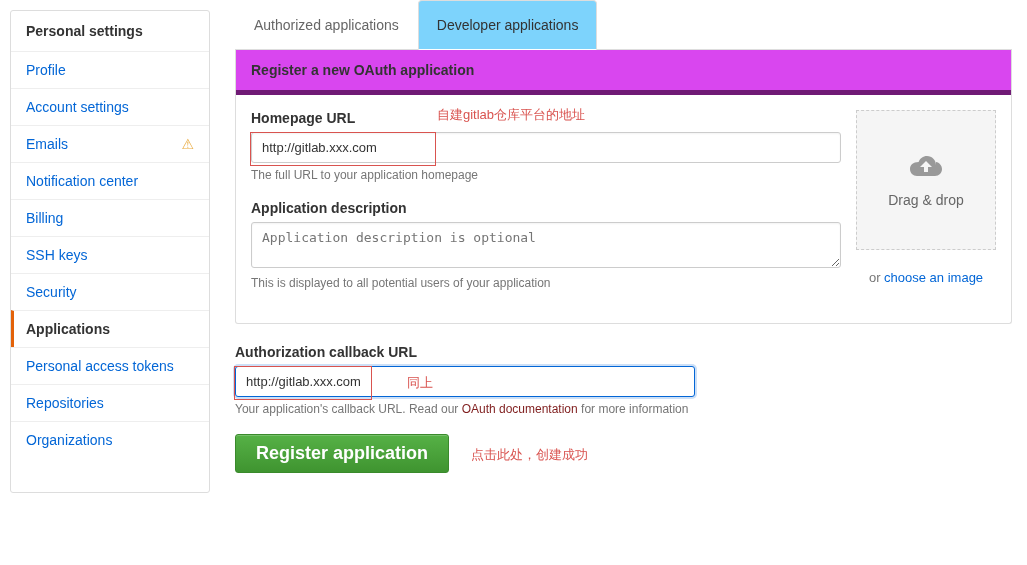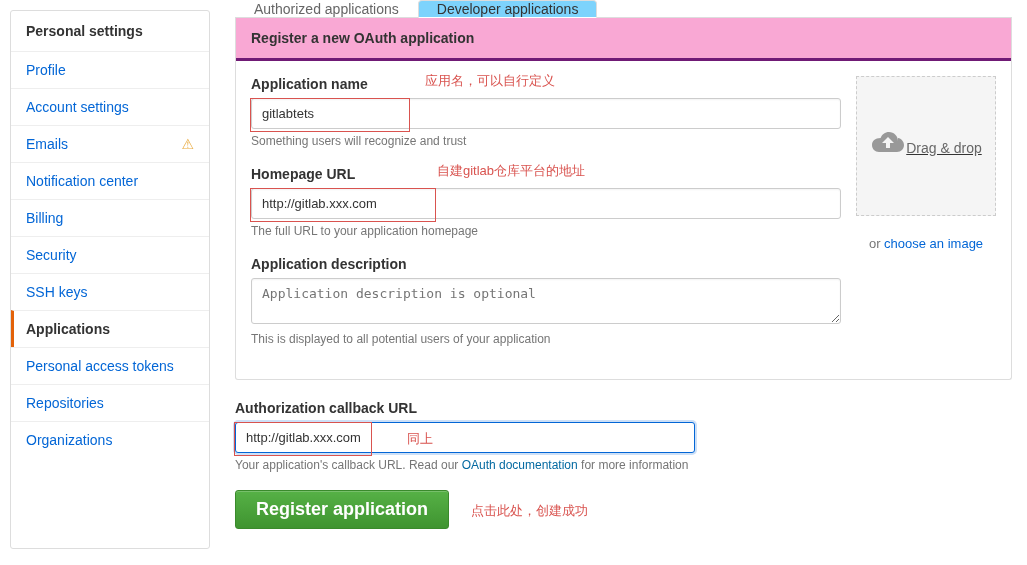--- a/index.html
+++ b/index.html
@@ -7,39 +7,39 @@
     .container { display: flex; width: 1027px; padding: 0; }
     
     .sidebar { width: 200px; margin: 10px 0 0 10px; border: 1px solid #ddd; border-radius: 3px; background: #fff; }
     .sidebar-header { padding: 12px 15px; font-weight: 600; color: #333; font-size: 14px; }
     .sidebar-item { display: flex; align-items: center; justify-content: space-between; padding: 10px 15px; color: #0366d6; cursor: pointer; border-top: 1px solid #eee; text-decoration: none; }
     .sidebar-item.active { color: #333; font-weight: 600; border-left: 3px solid #e36209; padding-left: 12px; cursor: default; }
     .warning-icon { color: #e9a93d; font-size: 14px; }
     
     .main { flex: 1; margin-left: 25px; padding-right: 15px; }
     .tabs { display: flex; border-bottom: 1px solid #ddd; }
-    .tab { padding: 0 18px; color: #666; cursor: pointer; border: 1px solid transparent; border-bottom: none; margin-bottom: -1px; }
+    .tab { padding: 16px 18px; color: #666; cursor: pointer; border: 1px solid transparent; border-bottom: none; margin-bottom: -1px; }
     .tab.active { background: #7dd3fc; border: 1px solid #ddd; border-bottom: 1px solid #fff; border-radius: 4px 4px 0 0; color: #333; }
     
     .form-section { border: 1px solid #ddd; border-top: none; border-radius: 0 0 3px 3px; margin-bottom: 20px; }
-    .form-header { background: #f9a8d4; padding: 12px 15px; border-bottom: 3px solid #701a75; font-weight: 600; font-size: 14px; }
+    .form-header { background: #d946ef; padding: 12px 15px; border-bottom: 5px solid #701a75; font-weight: 600; font-size: 14px; }
     .form-body { padding: 15px; display: flex; gap: 15px; }
     .form-left { flex: 1; }
     .form-group { margin-bottom: 18px; position: relative; }
     .form-label { font-weight: 600; font-size: 14px; color: #333; margin-bottom: 6px; display: block; }
     .form-input { width: 100%; padding: 7px 10px; border: 1px solid #ccc; border-radius: 3px; font-size: 13px; color: #333; box-shadow: inset 0 1px 2px rgba(0,0,0,0.05); }
     .form-textarea { width: 100%; padding: 7px 10px; border: 1px solid #ccc; border-radius: 3px; font-size: 13px; resize: vertical; min-height: 44px; box-shadow: inset 0 1px 2px rgba(0,0,0,0.05); }
     .form-hint { font-size: 12px; color: #767676; margin-top: 5px; }
-    .form-hint a { color: #0369a1; text-decoration: none; }
+    .form-hint a { color: #7f1d1d; text-decoration: none; }
     
     .red-box { position: absolute; border: 1px solid #d9534f; pointer-events: none; }
     .red-note { position: absolute; color: #d9534f; font-size: 13px; pointer-events: none; white-space: nowrap; }
     
     .upload-zone { width: 140px; }
-    .drop-area { width: 140px; height: 140px; border: 1px dashed #ccc; background: #f5f5f5; display: flex; align-items: center; justify-content: center; cursor: pointer; text-decoration: underline; }
+    .drop-area { width: 140px; height: 140px; border: 1px dashed #ccc; background: #f5f5f5; display: flex; flex-direction: column; align-items: center; justify-content: center; cursor: pointer; }
     .cloud-icon { font-size: 30px; color: #888; }
     .drop-text { color: #666; font-size: 14px; margin-top: 4px; }
     .choose-line { text-align: center; font-size: 13px; color: #767676; margin-top: 20px; }
     .choose-line a { color: #0366d6; text-decoration: none; cursor: pointer; }
     
     .below-form { padding: 0 0 20px 0; }
     .btn-register { background: linear-gradient(#56b146, #3f9430); color: #fff; border: 1px solid #3a8a2c; padding: 8px 20px; border-radius: 3px; font-size: 18px; font-weight: 600; cursor: pointer; box-shadow: inset 0 1px 0 rgba(255,255,255,0.2); }
     .focus-outline { border-color: #0366d6 !important; box-shadow: 0 0 0 2px rgba(3,102,214,0.2) !important; }
   </style>
 </head>
@@ -58,24 +58,24 @@
         <span>Emails</span>
         <span class="warning-icon">⚠</span>
       </a>
     <a class="sidebar-item">
         <span>Notification center</span>
       </a>
     <a class="sidebar-item">
         <span>Billing</span>
       </a>
     <a class="sidebar-item">
-        <span>Security</span>
+        <span>SSH keys</span>
       </a>
     <a class="sidebar-item">
-        <span>SSH keys</span>
+        <span>Security</span>
       </a>
     <a class="sidebar-item active">
         <span>Applications</span>
       </a>
     <a class="sidebar-item">
         <span>Personal access tokens</span>
       </a>
     <a class="sidebar-item">
         <span>Repositories</span>
       </a>
@@ -87,27 +87,20 @@
   <div class="main">
     <div class="tabs">
       <div class="tab">Authorized applications</div>
       <div class="tab active">Developer applications</div>
     </div>
 
     <div class="form-section">
       <div class="form-header">Register a new OAuth application</div>
       <div class="form-body">
         <div class="form-left">
-          <div class="form-group">
-            <label class="form-label">Application name</label>
-            <input type="text" class="form-input" value="gitlabtets" style="">
-            <div class="red-box" style="left:-1px; top:22px; width:160px; height:34px;"></div>
-            <div class="red-note" style="left:174px; top:-4px;">应用名，可以自行定义</div>
-            <div class="form-hint">Something users will recognize and trust</div>
-          </div>
 
           <div class="form-group">
             <label class="form-label">Homepage URL</label>
             <input type="text" class="form-input" value="http://gitlab.xxx.com" style="">
             <div class="red-box" style="left:-1px; top:22px; width:186px; height:34px;"></div>
             <div class="red-note" style="left:186px; top:-4px;text-align:center;">自建gitlab仓库平台的地址</div>
             <div class="form-hint">The full URL to your application homepage</div>
           </div>
 
           <div class="form-group">

